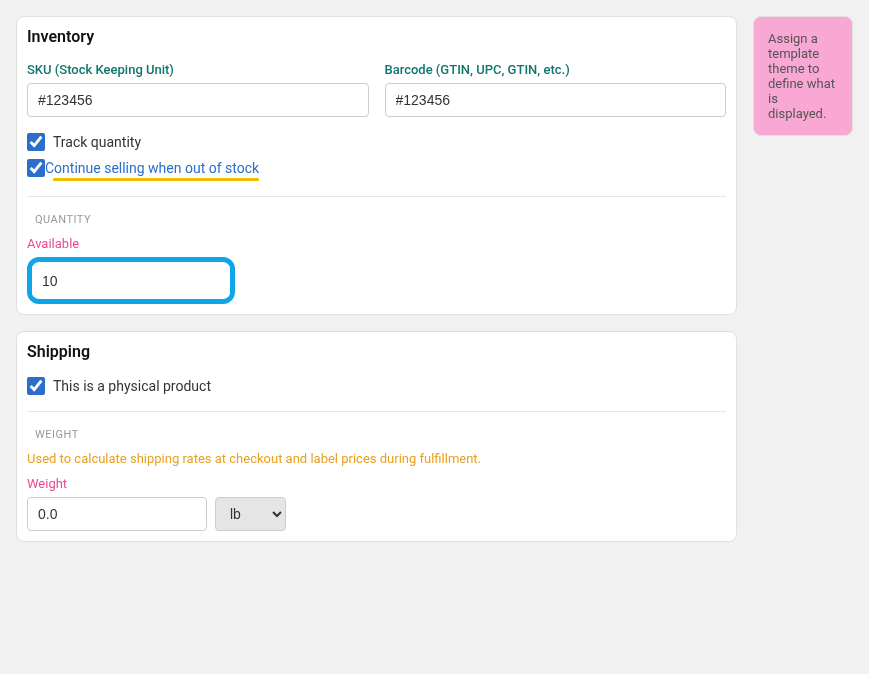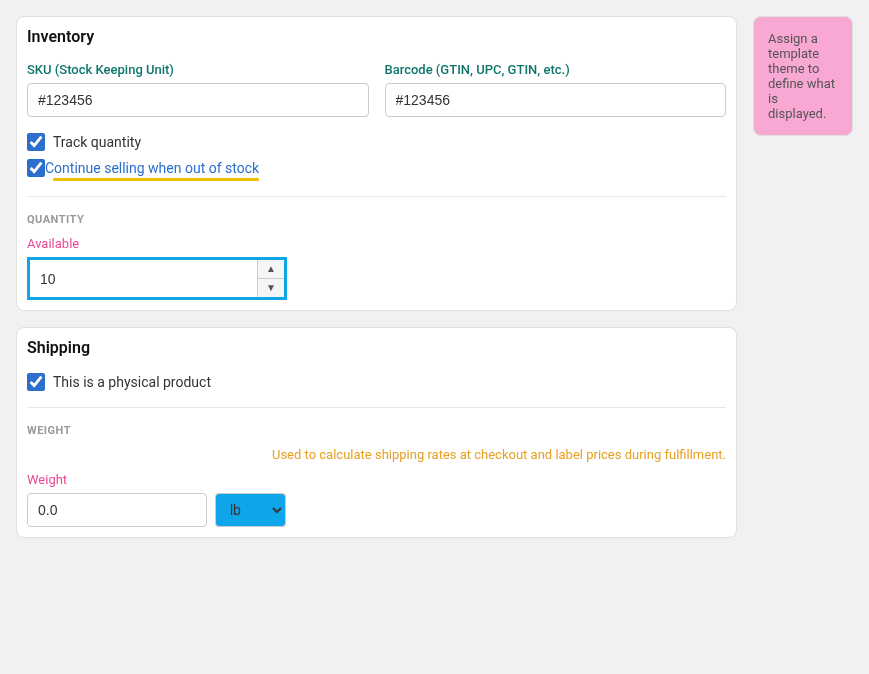--- a/index.html
+++ b/index.html
@@ -122,40 +122,41 @@
     }
 
     .divider {
       border: none;
       border-top: 1px solid #e8e8e8;
       margin: 16px 0;
     }
 
     .section-label {
       font-size: 11px;
-      font-weight: 700;
+      font-weight: 400;
       color: #999;
       letter-spacing: 0.5px;
       text-transform: uppercase;
       margin-bottom: 10px;
+      margin-left: 8px;
     }
 
     .field-label {
       font-size: 13px;
       color: #ec4899;
       margin-bottom: 6px;
     }
 
     .quantity-input-wrapper {
       display: flex;
       align-items: center;
-      border: 3px solid #0ea5e9;
-      border-radius: 0;
+      border: 5px solid #0ea5e9;
+      border-radius: 12px;
       overflow: hidden;
-      width: 260px;
+      width: 208px;
     }
 
     .quantity-input {
       flex: 1;
       border: none;
       padding: 8px 10px;
       font-size: 14px;
       color: #333;
       outline: none;
     }
@@ -178,21 +179,20 @@
 
     .spinner-btn:first-child {
       border-bottom: 1px solid #ccc;
     }
 
     
     .weight-description {
       font-size: 13px;
       color: #e8a020;
       margin-bottom: 10px;
-      text-align: right;
     }
 
     .weight-input-row {
       display: flex;
       gap: 8px;
       align-items: center;
     }
 
     .weight-input {
       border: 1px solid #ccc;
@@ -203,21 +203,21 @@
       outline: none;
       width: 180px;
     }
 
     .unit-select {
       border: 1px solid #ccc;
       border-radius: 4px;
       padding: 7px 24px 7px 10px;
       font-size: 14px;
       color: #333;
-      background: #0ea5e9;
+      background: #e5e5e5;
       cursor: pointer;
       appearance: auto;
     }
 
     
     .sidebar-card {
       background: #f9a8d4;
       border-radius: 8px;
       border: 1px solid #e0e0e0;
       padding: 14px;

